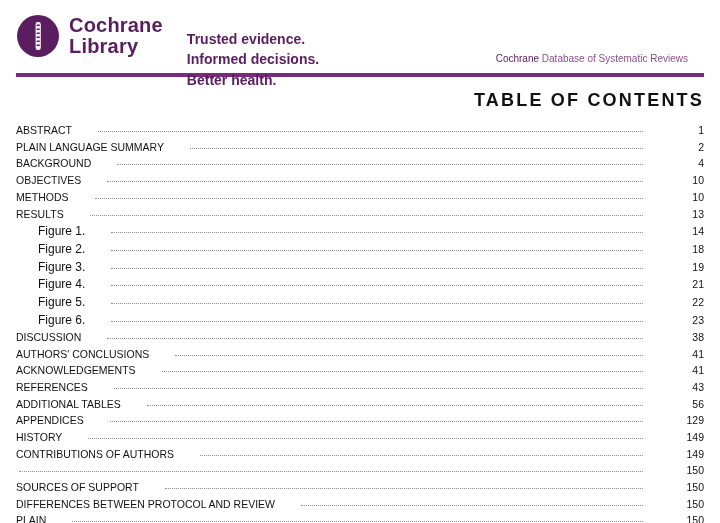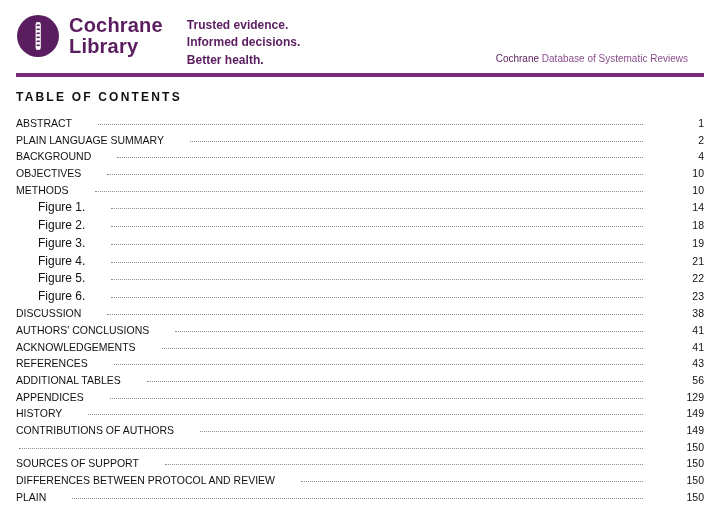--- a/index.html
+++ b/index.html
@@ -48,22 +48,22 @@
     line-height: 1.04;
     font-weight: bold;
     font-size: 20px;
     color: #5a1d5f;
     letter-spacing: 0.2px;
   }
   .logo-text .l2 { display: block; }
 
   .tagline {
     margin-left: 24px;
-    margin-top: 3px;
-    font-size: 12px;
+    margin-top: 15px;
+    font-size: 14px;
     font-weight: bold;
     color: #5a1d5f;
     line-height: 1.45;
   }
 
   .journal-line {
     position: absolute;
     right: 16px;
     bottom: 2px;
     font-size: 10px;
@@ -74,22 +74,22 @@
   .journal-line .jl-light { color: #8a4e8d; }
 
   .rule {
     height: 4px;
     background: #7a2a7d;
     margin-top: 7px;
   }
 
   
   .toc-title {
-    text-align: left;
-    font-size: 12px;
+    text-align: right;
+    font-size: 18px;
     font-weight: bold;
     letter-spacing: 2.2px;
     margin: 13px 0 11px 0;
     color: #111;
   }
 
   .toc {
     margin: 0;
     padding: 0;
     list-style: none;
@@ -197,20 +197,25 @@
       <li class="toc-row level-1">
         <span class="label">OBJECTIVES</span>
         <span class="leader"></span>
         <span class="page-num">10</span>
       </li>
       <li class="toc-row level-1">
         <span class="label">METHODS</span>
         <span class="leader"></span>
         <span class="page-num">10</span>
       </li>
+      <li class="toc-row level-1">
+        <span class="label">RESULTS</span>
+        <span class="leader"></span>
+        <span class="page-num">13</span>
+      </li>
       <li class="toc-row level-2">
         <span class="label">Figure 1.</span>
         <span class="leader"></span>
         <span class="page-num">14</span>
       </li>
       <li class="toc-row level-2">
         <span class="label">Figure 2.</span>
         <span class="leader"></span>
         <span class="page-num">18</span>
       </li>

